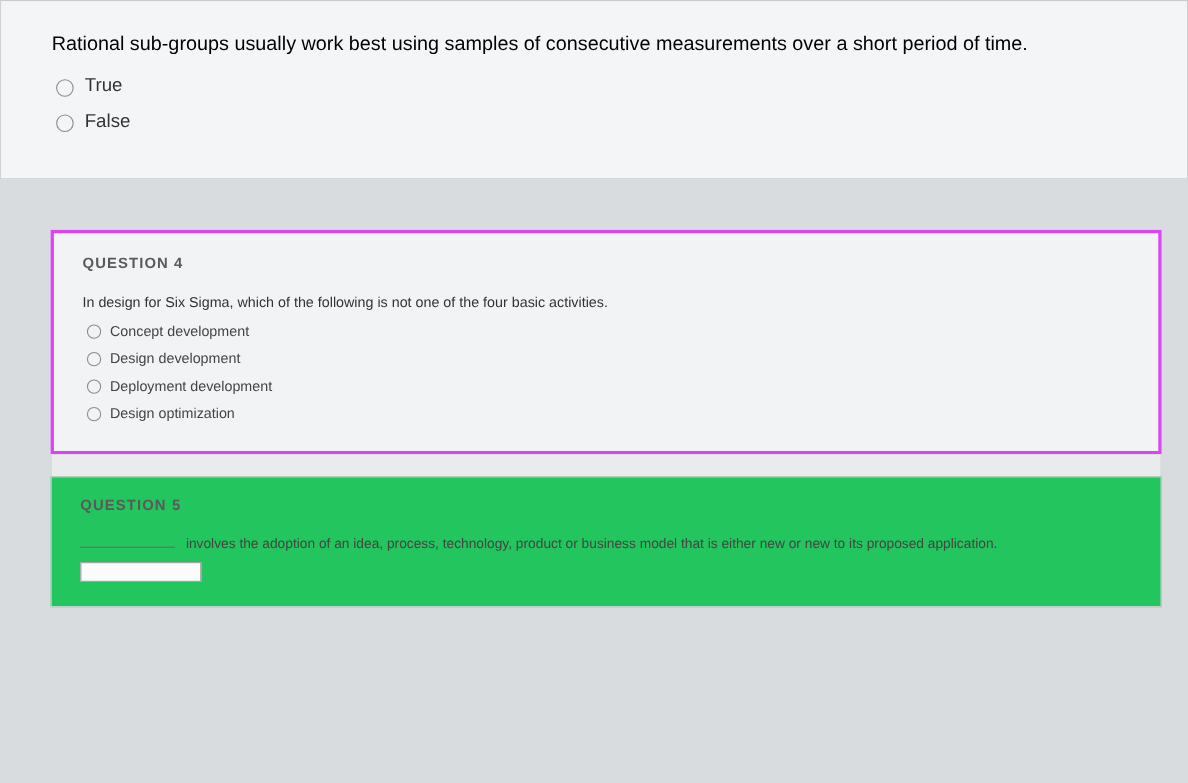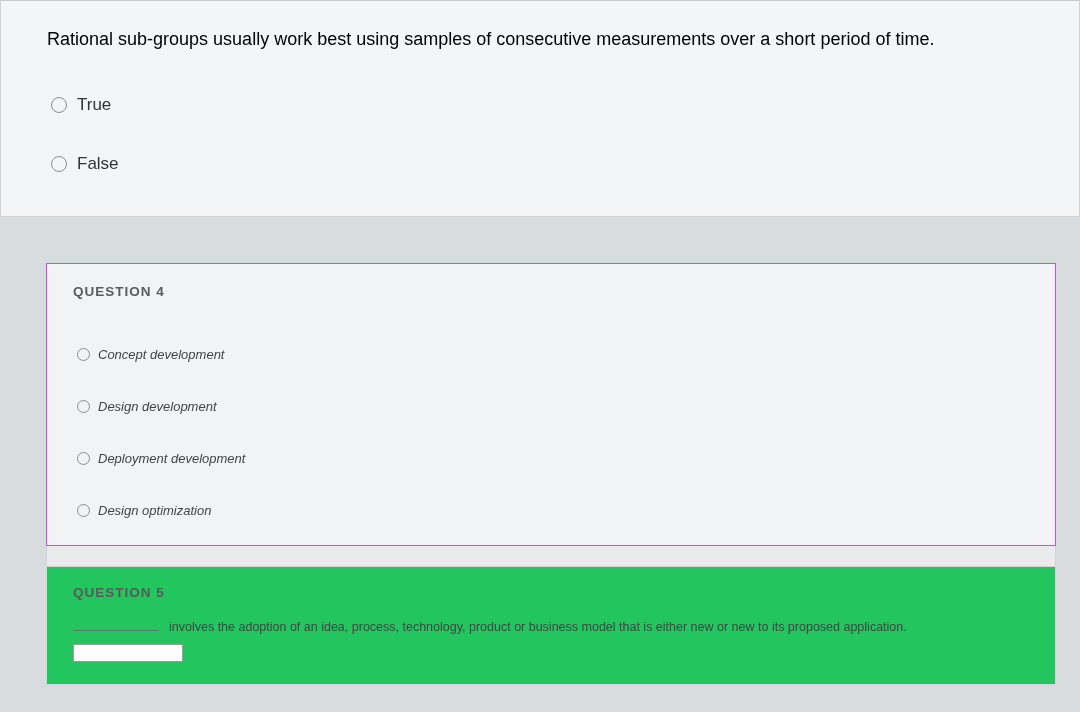--- a/index.html
+++ b/index.html
@@ -46,29 +46,27 @@
       margin-bottom: 10px;
     }
     .options {
       display: flex;
       flex-direction: column;
       gap: 8px;
       padding-left: 4px;
     }
     .option-row {
       display: flex;
-      align-items: center;
+      align-items: flex-end;
       gap: 10px;
       padding: 2px 0;
-      margin-top: 27px;
     }
     .option-row.sm {
       gap: 8px;
       padding: 1px 0;
-      font-style: italic;
     }
     .radio {
       width: 16px;
       height: 16px;
       border: 1.6px solid #8a8c8e;
       border-radius: 50%;
       flex: 0 0 auto;
       background: transparent;
       cursor: pointer;
     }
@@ -83,21 +81,21 @@
     }
     .option-label.sm {
       font-size: 13px;
       color: #444;
     }
     .q4wrap {
       padding: 0 24px 0 46px;
     }
     .q4 {
       background: #f2f3f4;
-      border: 1px solid #d946ef;
+      border: 3px solid #d946ef;
       padding: 20px 26px 26px 26px;
     }
     .divider-gap {
       height: 20px;
       background: #e9ebec;
       border-left: 1px solid #d1d3d5;
       border-right: 1px solid #d1d3d5;
     }
     .q5 {
       background: #22c55e;
@@ -142,20 +140,21 @@
       <span class="radio"></span>
       <span class="option-label">False</span>
     </div>
   </div>
 </div>
 
 <div class="q4wrap">
 
   <div class="q4">
     <div class="q-header-sm">QUESTION 4</div>
+    <div class="q-prompt-sm">In design for Six Sigma, which of the following is not one of the four basic activities.</div>
     <div class="options">
       <div class="option-row sm">
         <span class="radio sm"></span>
         <span class="option-label sm">Concept development</span>
       </div>
       <div class="option-row sm">
         <span class="radio sm"></span>
         <span class="option-label sm">Design development</span>
       </div>
       <div class="option-row sm">

